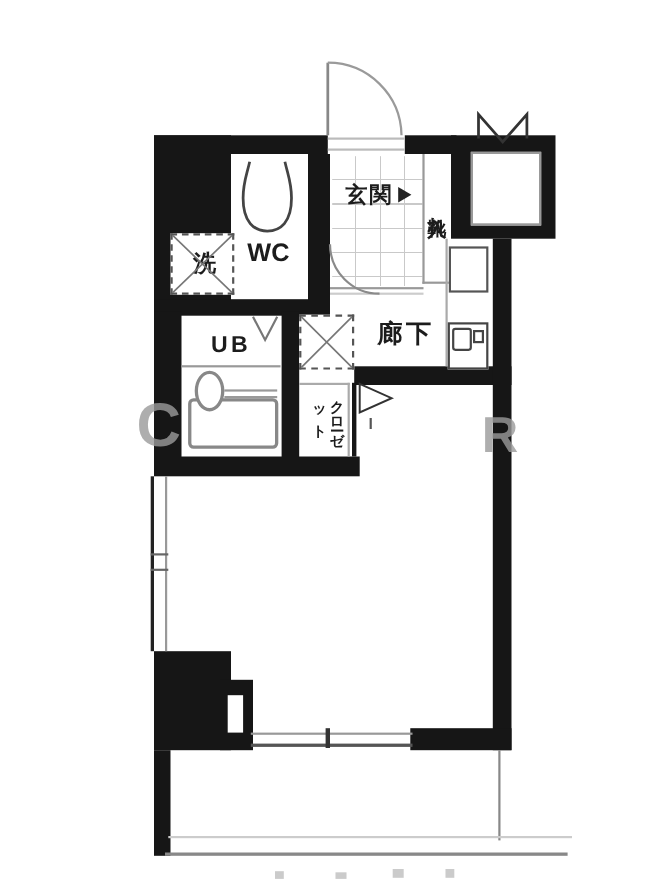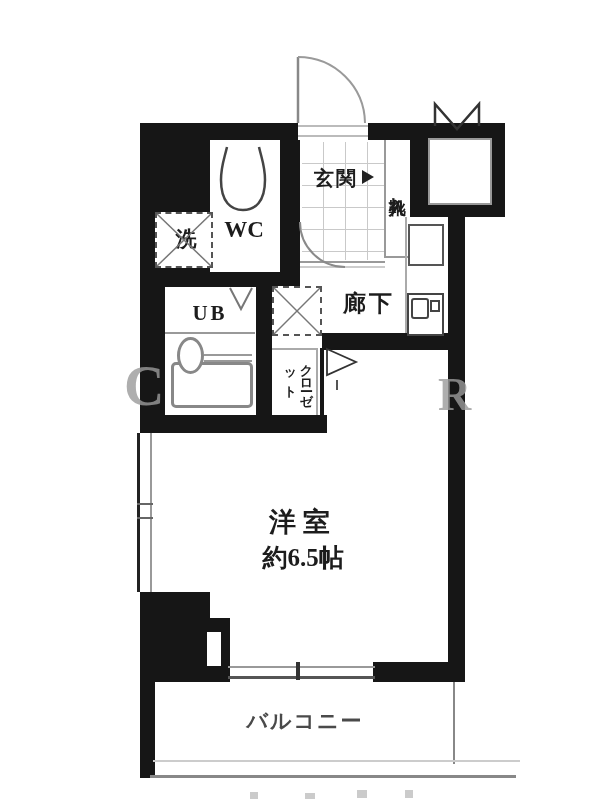--- a/index.html
+++ b/index.html
@@ -1,17 +1,17 @@
 <!DOCTYPE html>
 <html><head>
 <meta charset="utf-8">
 <style>
   html,body{margin:0;padding:0;background:#fff;}
   #canvas{position:relative;width:600px;height:800px;background:#ffffff;overflow:hidden;
-          font-family:Liberation Serif, serif;}
+          font-family:Liberation Sans, sans-serif;}
   .wall{position:absolute;background:#161616;z-index:1;}
   .whitebox{position:absolute;background:#ffffff;z-index:2;}
   .line{position:absolute;z-index:2;}
   .furn{position:absolute;background:#ffffff;z-index:2;box-sizing:border-box;}
   .label{position:absolute;z-index:3;font-weight:bold;color:#1c1c1c;text-align:center;
          white-space:nowrap;line-height:1.1;}
   .vtext{writing-mode:vertical-rl;white-space:normal;}
   #overlay{position:absolute;left:0;top:0;z-index:4;pointer-events:none;}
   .wm{position:absolute;z-index:5;font-weight:bold;color:#9b9b9b;opacity:.8;line-height:1;}
   .remnant{position:absolute;background:#b5b5b5;opacity:.7;z-index:2;}
@@ -75,23 +75,20 @@
   <div class="furn" style="left:171px;top:362px;width:82px;height:46px;border:3px solid #888;border-radius:5px;"></div>
   <div class="furn" style="left:177px;top:337px;width:27px;height:37px;border:3px solid #888;border-radius:50%;"></div>
 
   <div class="label" style="left:306px;top:167px;width:60px;font-size:20px;letter-spacing:2px;">玄関</div>
   <div class="label vtext" style="left:387px;top:147px;height:95px;font-size:17px;">靴入れ</div>
   <div class="label" style="left:218px;top:217px;width:52px;font-size:23px;">WC</div>
   <div class="label" style="left:172px;top:228px;width:28px;font-size:21px;">洗</div>
   <div class="label" style="left:338px;top:263px;width:62px;font-size:23px;letter-spacing:3px;margin-top:28px;">廊下</div>
   <div class="label" style="left:186px;top:302px;width:48px;font-size:21px;letter-spacing:3px;">UB</div>
   <div class="label vtext" style="left:276px;top:352px;width:38px;height:50px;font-size:13px;line-height:16px;">クローゼット</div>
-  <div class="label" style="left:253px;top:508px;width:100px;font-size:27px;letter-spacing:7px;">洋室</div>
-  <div class="label" style="left:238px;top:544px;width:130px;font-size:25px;">約6.5帖</div>
-  <div class="label" style="left:230px;top:710px;width:150px;font-size:21px;color:#4a4a4a;letter-spacing:2px;">バルコニー</div>
 
   <svg id="overlay" width="600" height="800" viewBox="0 0 600 800">
 
     <line x1="298" y1="57" x2="298" y2="123" stroke="#888" stroke-width="2.5"></line>
     <path d="M298,57 A67,67 0 0 1 365,123" fill="none" stroke="#9a9a9a" stroke-width="2"></path>
 
     <polyline points="435,126 435,104 457,129 479,104 479,126" fill="none" stroke="#333" stroke-width="2.5" stroke-linejoin="miter"></polyline>
 
     <path d="M300,222 A45,45 0 0 0 345,267" fill="none" stroke="#8a8a8a" stroke-width="2"></path>
 

